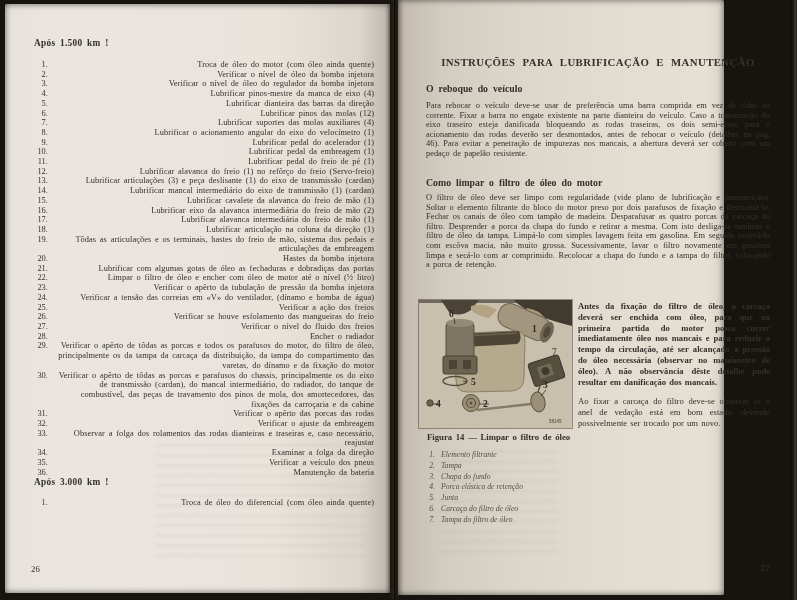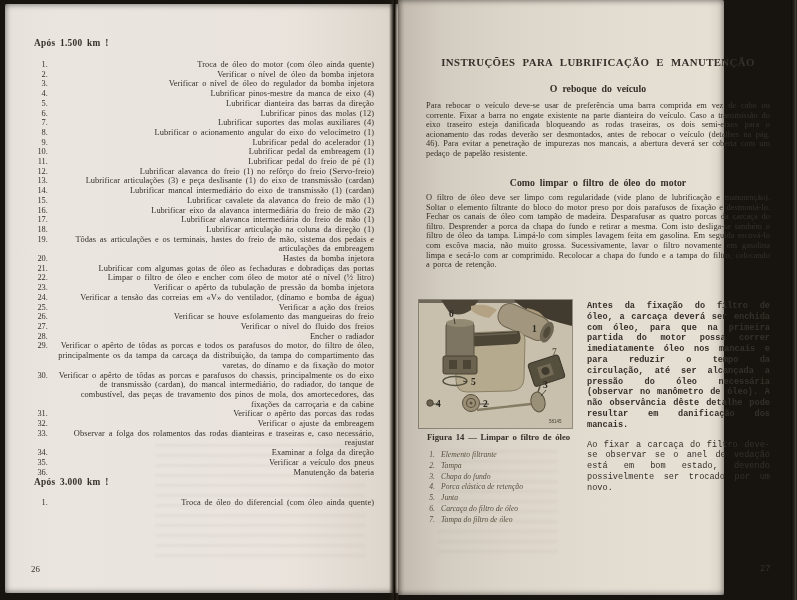--- a/index.html
+++ b/index.html
@@ -8,21 +8,20 @@
     background:#17140f;
     font-family:"Liberation Serif","DejaVu Serif",serif;
     color:#34302a;
     -webkit-font-smoothing:antialiased;
   }
   .page{position:absolute;box-shadow:0 0 6px rgba(0,0,0,.6) inset;}
   .page-left{
     left:5px;top:4px;width:385px;height:589px;
     background:linear-gradient(90deg,#e6e1db 0%,#eae5df 12%,#e9e3dc 70%,#ddd6cc 92%,#c2bab0 99%,#99918a 100%);
     border-radius:2px 0 0 2px;
-    padding-left:28px;
   }
   .page-right{
     left:398px;top:0;width:326px;height:595px;
     background:linear-gradient(90deg,#a89f93 0%,#c4bcb0 2%,#d3ccc0 14%,#dcd5c9 35%,#e3dcd1 65%,#e6dfd4 95%,#d8d1c6 100%);
     border-radius:0 2px 2px 0;
   }
   .gutter{
     position:absolute;left:389px;top:0;width:10px;height:600px;
     background:linear-gradient(90deg,rgba(40,35,28,0) 0%,#241f18 45%,#100d09 55%,rgba(60,52,42,.35) 80%,rgba(60,52,42,0) 100%);
   }
@@ -39,38 +38,38 @@
   .mnum{width:16px;min-width:16px;text-align:right;margin-right:7px;}
   .mtxt{flex:1;text-align:right;}
   .h3000{margin-bottom:11px;}
   .pagenum{position:absolute;font-size:8.8px;}
   .pn-left{left:26px;top:560px;}
   .pn-right{left:362px;top:564px;font-family:Liberation Mono, monospace;}
 
   
   .rp-title{position:absolute;left:28px;top:56px;width:344px;text-align:center;
     font-weight:bold;font-size:10.8px;letter-spacing:.4px;word-spacing:4px;}
-  .rp-sub{position:absolute;width:344px;left:28px;text-align:center;
+  .rp-sub{position:absolute;width:344px;left:28px;text-align:left;
     font-weight:bold;font-size:9.8px;word-spacing:2.5px;}
   .sub1{top:83px;}
   .sub2{top:177px;}
   .rp-para{position:absolute;left:28px;width:344px;text-align:justify;
     font-size:8.4px;line-height:9.6px;word-spacing:1.2px;}
   .para1{top:101px;}
   .para2{top:193px;}
   .photo{position:absolute;left:21px;top:300px;width:153px;height:128px;
     outline:1px solid rgba(50,44,34,.45);background:#c9c1ae;}
   .fig-caption{position:absolute;left:29px;top:432px;width:300px;
     font-weight:bold;font-size:8.7px;word-spacing:1.5px;}
   .legend{position:absolute;left:27px;top:450px;width:160px;font-style:italic;color:#55503f;}
   .lrow{display:flex;font-size:7.7px;line-height:10.8px;}
   .lnum{width:10px;min-width:10px;text-align:right;margin-right:6px;}
   .sidecol{position:absolute;left:180px;top:301px;width:192px;text-align:justify;
     font-size:8.6px;line-height:10.8px;word-spacing:1px;}
-  .sidecol p{margin:0 0 9px 9px;font-family:Liberation Mono, monospace;}
+  .sidecol p{margin:0 0 9px 0;}
   .side-bold{font-weight:bold;}
 </style>
 </head>
 <body>
 
 <div class="page page-left">
   <div class="ghost" style="left:150px;top:430px;width:210px;height:130px;"></div>
   <div class="lp-inner">
     <div class="list-heading">Após 1.500 km !</div>
 

